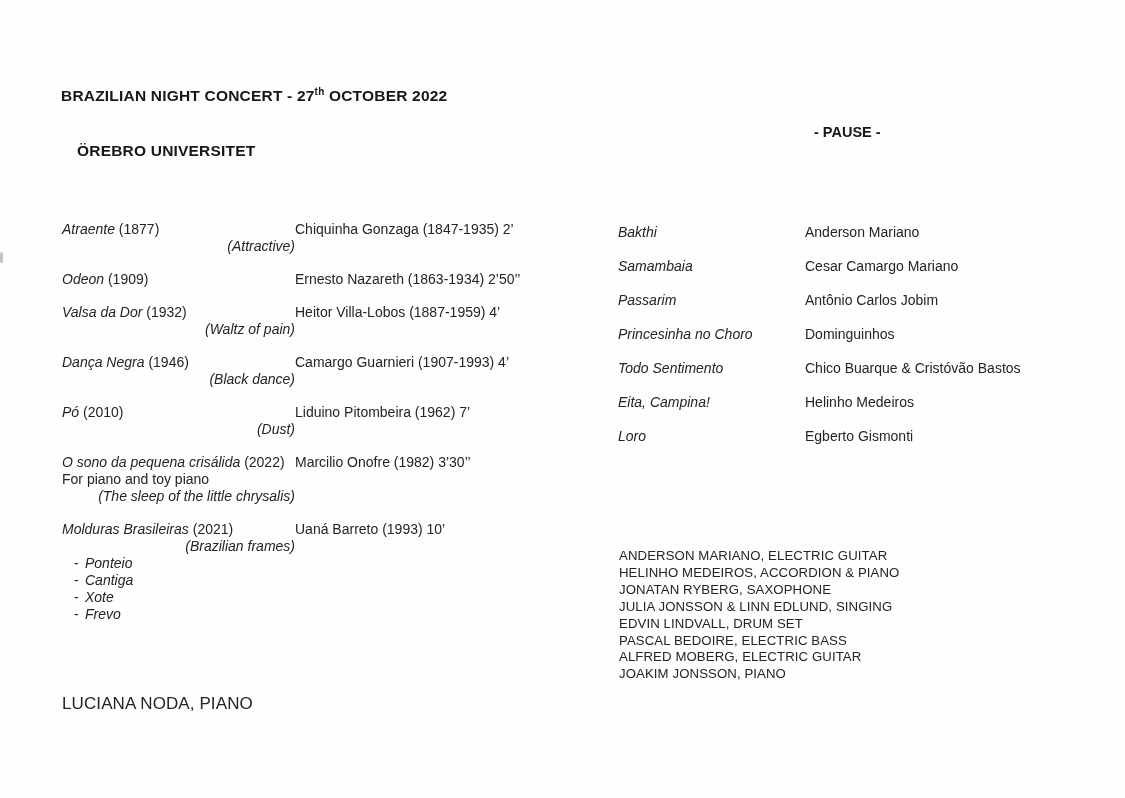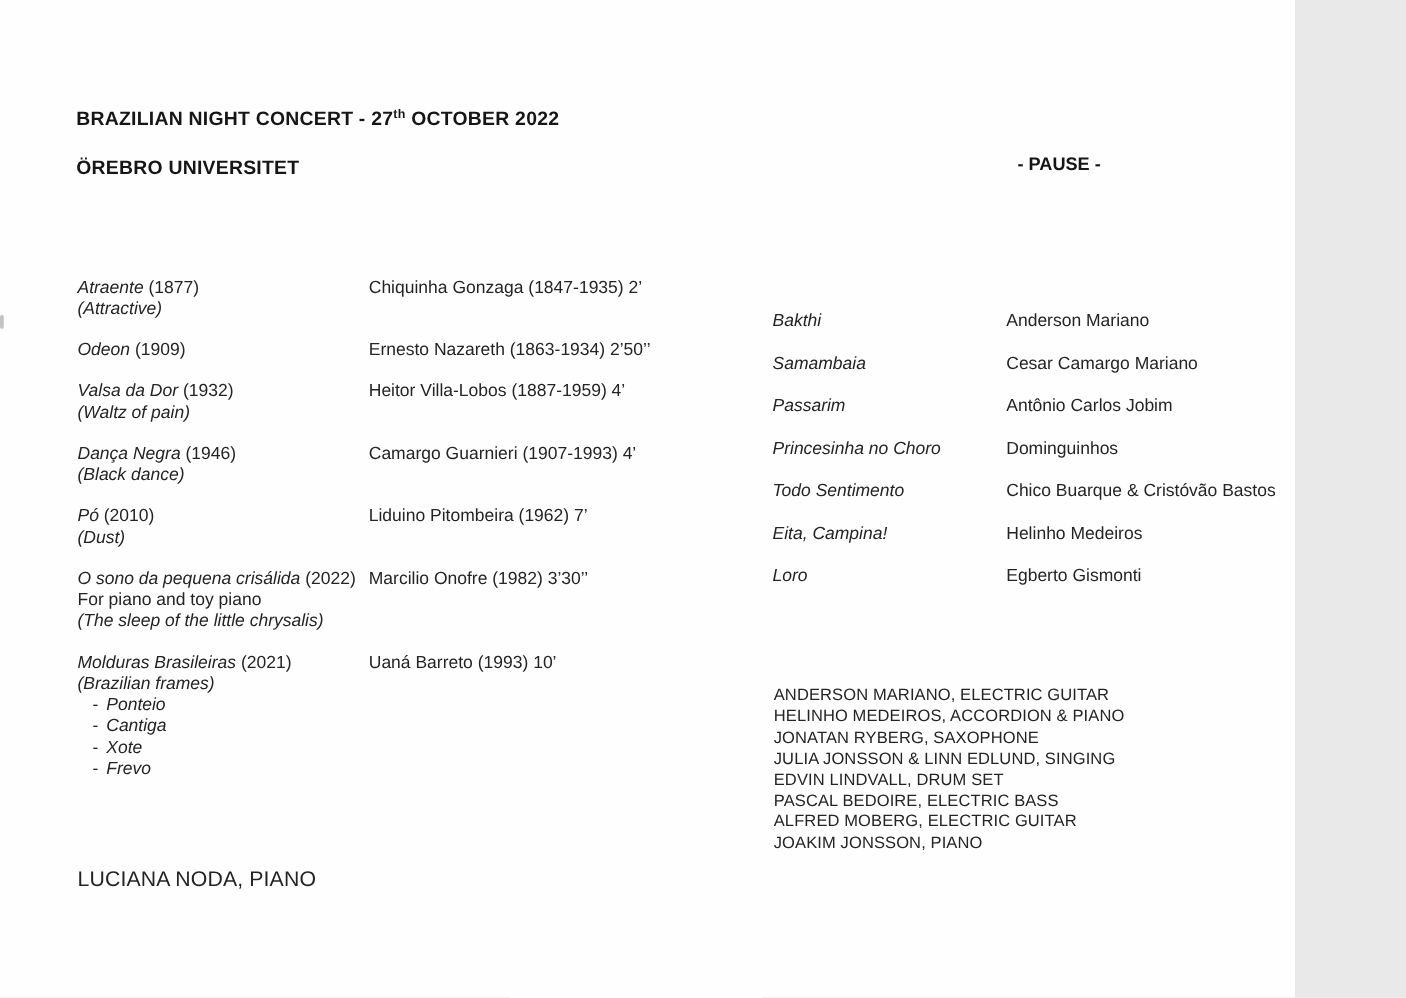--- a/index.html
+++ b/index.html
@@ -1,48 +1,48 @@
 <!DOCTYPE html>
 <html><head>
 <meta charset="utf-8">
 <style>
   html,body{margin:0;padding:0;background:#e9e9e9;}
   .page{
     position:relative;
-    width:1036px;height:798px;
+    width:1125px;height:798px;
     background:#fefefe;
     font-family:"Liberation Sans",sans-serif;
     color:#242424;
     overflow:hidden;
   }
   .title{
     position:absolute;left:61px;top:86px;margin:0;
     font-size:15.5px;font-weight:bold;color:#161616;letter-spacing:.2px;
     white-space:nowrap;
   }
   .title sup{font-size:10px;}
   .venue{
-    position:absolute;left:61px;top:126px;margin:0;
+    position:absolute;left:61px;top:126px;margin:16px;
     font-size:15.5px;font-weight:bold;color:#161616;letter-spacing:.2px;
     white-space:nowrap;
   }
   .pause{
     position:absolute;left:795px;top:124px;
     font-size:14.5px;font-weight:bold;color:#161616;
     white-space:nowrap;
     margin-left:19px;
   }
   .left-block{position:absolute;left:62px;top:221px;width:500px;}
   .piece-row{display:flex;align-items:flex-start;margin-bottom:16px;}
   .piece-cell{width:233px;flex:none;font-size:14px;line-height:17px;}
   .composer-cell{font-size:14px;line-height:17px;white-space:nowrap;text-align:right;}
-  .it{font-style:italic;}
+  .it{font-style:italic;text-align:right;}
   .movement{padding-left:12px;font-size:14px;line-height:17px;}
   .movement .dash{font-style:normal;display:inline-block;width:11px;}
-  .right-block{position:absolute;left:618px;top:224px;width:440px;margin-top:24px;}
+  .right-block{position:absolute;left:618px;top:224px;width:440px;}
   .song-row{display:flex;align-items:flex-start;margin-bottom:17px;font-size:14px;line-height:17px;}
   .song-title{width:187px;flex:none;font-style:italic;}
   .song-composer{white-space:nowrap;}
   .band{position:absolute;left:619px;top:548px;font-size:13.2px;line-height:16.9px;letter-spacing:.1px;}
   .soloist{position:absolute;left:62px;top:694px;font-size:17px;letter-spacing:.1px;white-space:nowrap;}
   .artifact{position:absolute;left:0;top:252px;width:3px;height:11px;background:#8a8a8a;opacity:.5;border-radius:2px;}
 </style>
 </head>
 <body>
 

